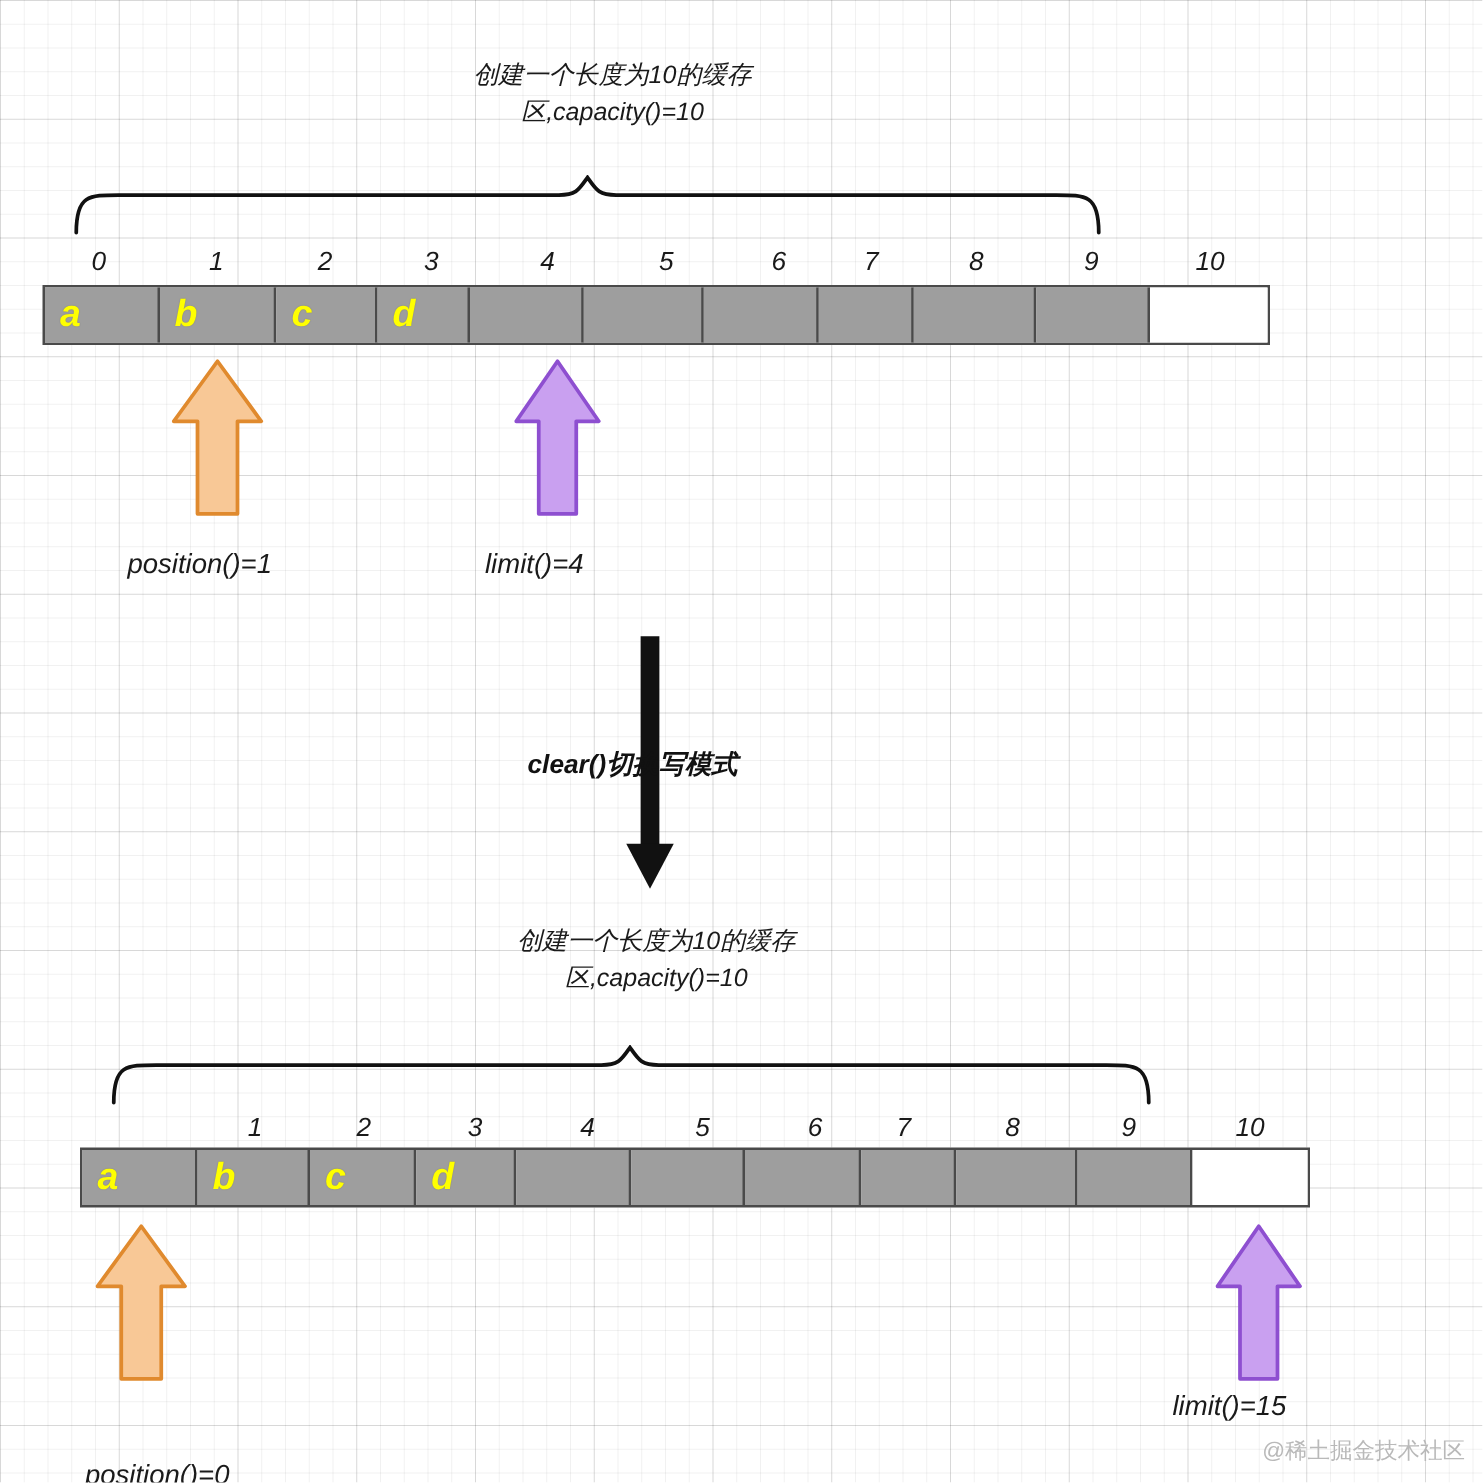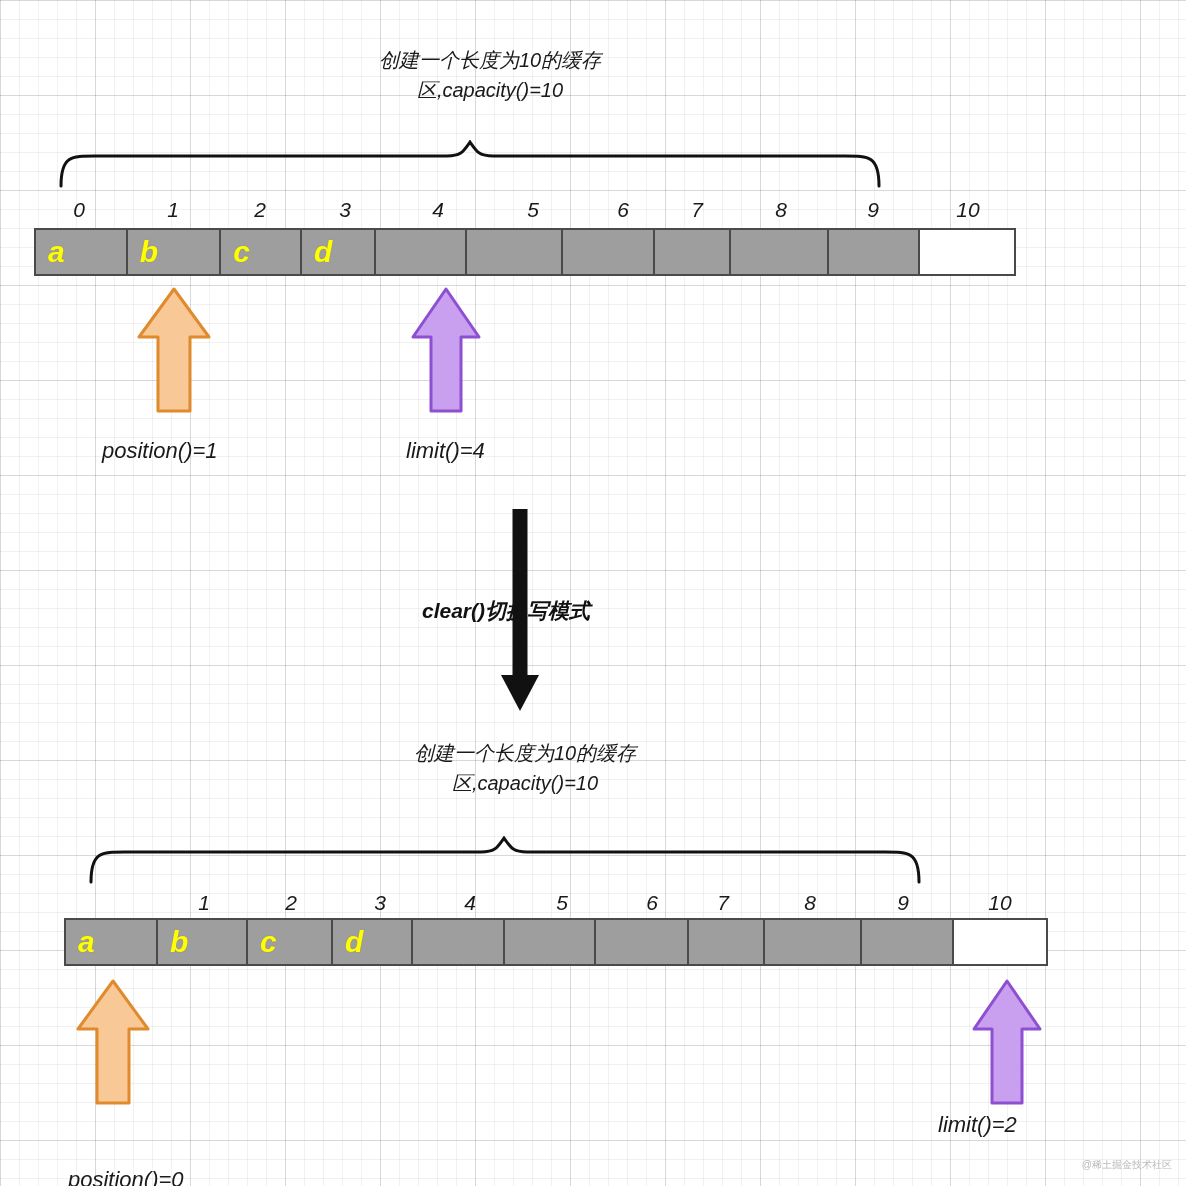--- a/index.html
+++ b/index.html
@@ -87,21 +87,21 @@
     font-size: 21px;
     font-weight: bold;
     color: #111;
     white-space: nowrap;
   }
 
   .watermark {
     position: absolute;
     right: 14px;
     bottom: 14px;
-    font-size: 10px;
+    font-size: 18px;
     color: #b9b9b9;
     z-index: 5;
     white-space: nowrap;
   }
 </style>
 </head>
 <body>
 
 <div id="grid"></div>
 
@@ -163,21 +163,21 @@
   </div>
 
   <svg class="abs" style="left:133px; top:285px;" width="82" height="130" viewBox="0 0 82 130">
     <path d="M41,4 L76,52 L57,52 L57,126 L25,126 L25,52 L6,52 Z" fill="#f8c896" stroke="#e08a2e" stroke-width="3" stroke-linejoin="round"></path>
   </svg>
   <div class="note" style="left:90px; top:438px;margin-left:12px;">position()=1</div>
 
   <svg class="abs" style="left:409px; top:285px;" width="74" height="130" viewBox="0 0 74 130">
     <path d="M37,4 L70,52 L52,52 L52,126 L22,126 L22,52 L4,52 Z" fill="#c9a0f0" stroke="#8e4fd0" stroke-width="3" stroke-linejoin="round"></path>
   </svg>
-  <div class="note" style="left:406px; top:438px;">limit()=4</div>
+  <div class="note" style="left:388px; top:438px;">limit()=4</div>
 
   <svg class="abs" style="left:495px; top:505px;" width="50" height="210" viewBox="0 0 50 210">
     <line x1="25" y1="4" x2="25" y2="182" stroke="#111" stroke-width="15"></line>
     <path d="M25,206 L6,170 L44,170 Z" fill="#111"></path>
   </svg>
   <div class="step-label" style="left:422px; top:597px;">clear()切换写模式</div>
 
   <div class="caption abs" style="left:305px; top:738px; width:440px;">创建一个长度为10的缓存
 区,capacity()=10</div>
 
@@ -233,17 +233,17 @@
   </div>
 
   <svg class="abs" style="left:72px; top:977px;" width="82" height="130" viewBox="0 0 82 130">
     <path d="M41,4 L76,52 L57,52 L57,126 L25,126 L25,52 L6,52 Z" fill="#f8c896" stroke="#e08a2e" stroke-width="3" stroke-linejoin="round"></path>
   </svg>
   <div class="note" style="left:32px; top:1167px;margin-left:36px;">position()=0</div>
 
   <svg class="abs" style="left:970px; top:977px;" width="74" height="130" viewBox="0 0 74 130">
     <path d="M37,4 L70,52 L52,52 L52,126 L22,126 L22,52 L4,52 Z" fill="#c9a0f0" stroke="#8e4fd0" stroke-width="3" stroke-linejoin="round"></path>
   </svg>
-  <div class="note" style="left:938px; top:1112px;">limit()=2</div>
+  <div class="note" style="left:938px; top:1112px;">limit()=15</div>
 
 </div>
 
 <div class="watermark">@稀土掘金技术社区</div>
 
 </body></html>

